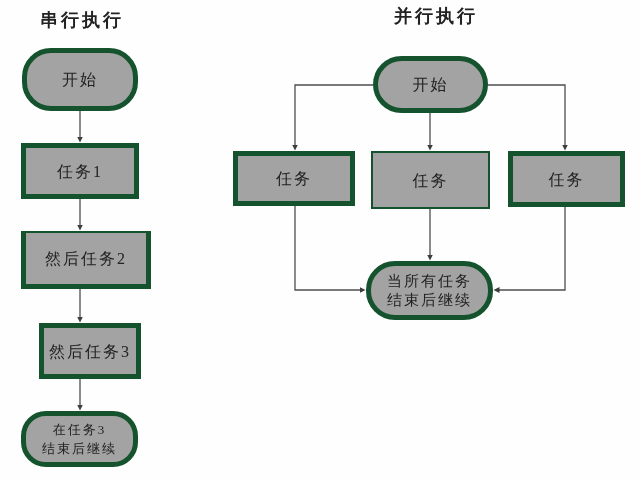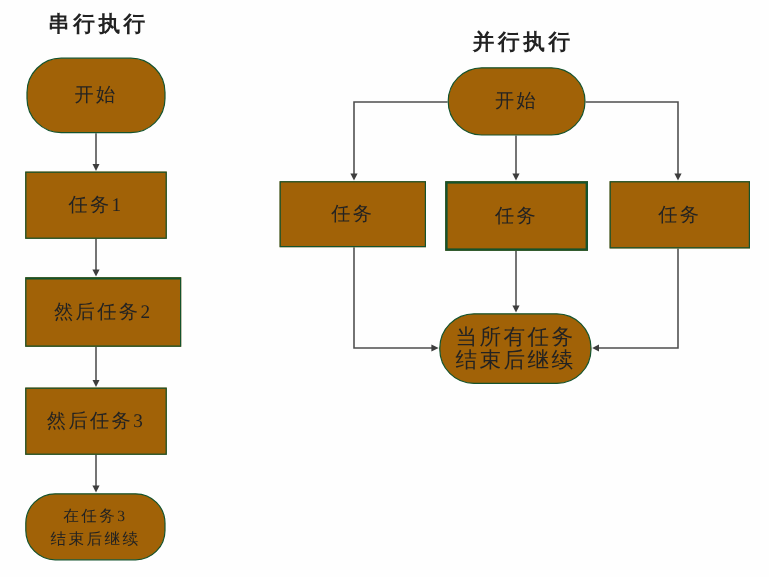--- a/index.html
+++ b/index.html
@@ -14,22 +14,22 @@
   }
   .connectors{
     position:absolute;left:0;top:0;width:641px;height:481px;
     z-index:0;
   }
   .node{
     position:absolute;
     box-sizing:border-box;
     display:flex;flex-direction:column;
     align-items:center;justify-content:center;
-    background:#a16207;
-    border:1px solid #14532d;
+    background:#a3a3a3;
+    border:5px solid #14532d;
     z-index:1;
     font-size:16px;
     letter-spacing:2px;
     line-height:19px;
     text-align:center;
   }
   .stadium{border-radius:29px;}
   .title{
     position:absolute;
     font-size:18px;
@@ -37,29 +37,29 @@
     letter-spacing:3px;
     color:#222222;
     z-index:1;
     white-space:nowrap;
   }
   
   .s-title{left:40px;top:8px;}
   .s-start{left:22px;top:48px;width:116px;height:63px;}
   .s-task1{left:21px;top:143px;width:118px;height:56px;}
   .s-task2{left:21px;top:231px;width:130px;height:58px;border-top-width:2px;}
-  .s-task3{left:21px;top:323px;width:118px;height:56px;}
+  .s-task3{left:39px;top:323px;width:102px;height:56px;}
   .s-end{left:21px;top:411px;width:117px;height:56px;border-radius:25px;font-size:13px;}
   
-  .p-title{left:394px;top:23px;}
+  .p-title{left:394px;top:4px;}
   .p-start{left:373px;top:56px;width:115px;height:57px;}
   .p-task-left{left:233px;top:151px;width:122px;height:55px;}
   .p-task-center{left:371px;top:151px;width:119px;height:58px;border-width:2px;}
   .p-task-right{left:508px;top:151px;width:117px;height:56px;}
-  .p-end{left:366px;top:261px;width:127px;height:59px;font-size:18px;}
+  .p-end{left:366px;top:261px;width:127px;height:59px;font-size:15px;}
 </style>
 </head>
 <body>
 
 <div class="canvas">
 
   <svg class="connectors" viewBox="0 0 641 481" xmlns="http://www.w3.org/2000/svg">
     <defs>
       <marker id="arrow" markerWidth="7" markerHeight="7" refX="0.5" refY="3" orient="auto" markerUnits="userSpaceOnUse">
         <path d="M0,0 L6,3 L0,6 Z" fill="#3d3d3d"></path>

